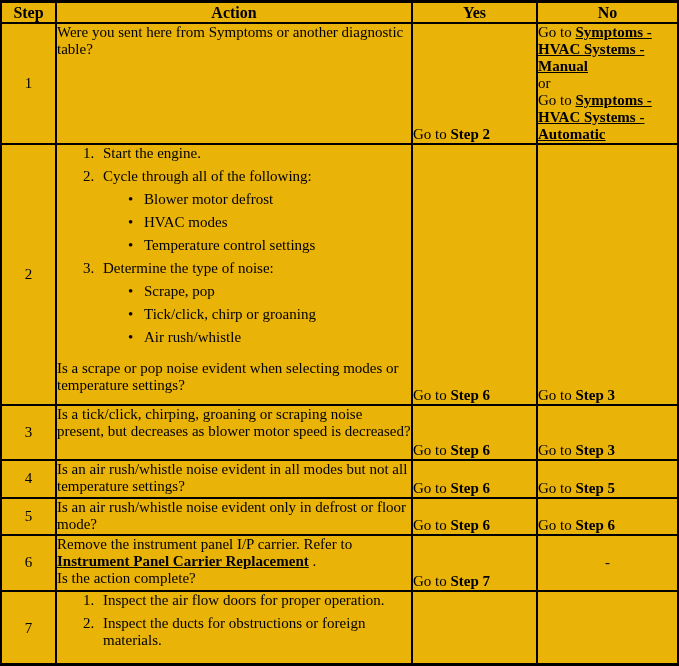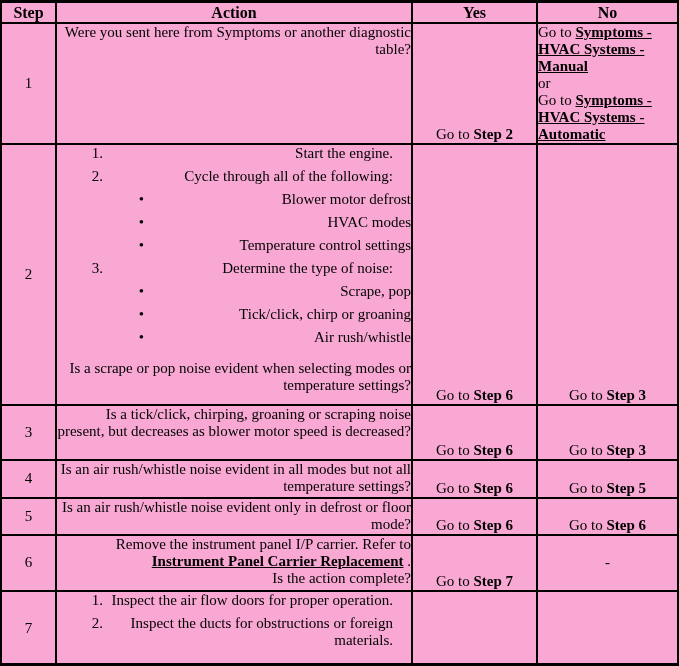--- a/index.html
+++ b/index.html
@@ -1,33 +1,33 @@
 <!DOCTYPE html>
 <html><head>
 <meta charset="utf-8">
 <style>
   html, body { margin:0; padding:0; background:#ffffff; }
   .page {
     position:relative; width:679px; height:666px; overflow:hidden;
-    background:#f9a8d4; color:#000;
+    background:#eab308; color:#000;
     font-family:"Liberation Serif", "DejaVu Serif", serif;
     font-size:15px; line-height:17px;
   }
   table.diag {
     border-collapse:collapse; table-layout:fixed; width:677px;
     border:2px solid #000; border-top:3px solid #000;
   }
   table.diag th, table.diag td { border:2px solid #000; padding:0; }
   th.hc {
     font-weight:bold; font-size:16px; text-align:center; vertical-align:middle;
     padding:1px 0 2px 0;
   }
   td.step { text-align:center; vertical-align:middle; font-size:15px; }
-  td.action { vertical-align:top; text-align:right; padding:2px 1px 2px 3px; }
-  td.yn { vertical-align:bottom; text-align:center; padding:0 1px 2px 1px; }
+  td.action { vertical-align:top; text-align:left; padding:2px 1px 2px 3px; }
+  td.yn { vertical-align:bottom; padding:0 1px 2px 1px; }
   td.no-top { vertical-align:top; text-align:left; padding:2px 1px 2px 3px; }
   td.no-mid { vertical-align:middle; text-align:center; }
   .b { font-weight:bold; }
   .lnk { font-weight:bold; text-decoration:underline; color:#000; cursor:pointer; }
   .para { margin:0; }
   .q2 { margin-top:14px; }
   .oli { display:flex; margin:0 0 6px 26px; }
   .oli .num { flex:none; width:20px; }
   .oli .t { flex:1 1 auto; padding-right:18px; }
   .bli { display:flex; margin:0 0 6px 71px; }

